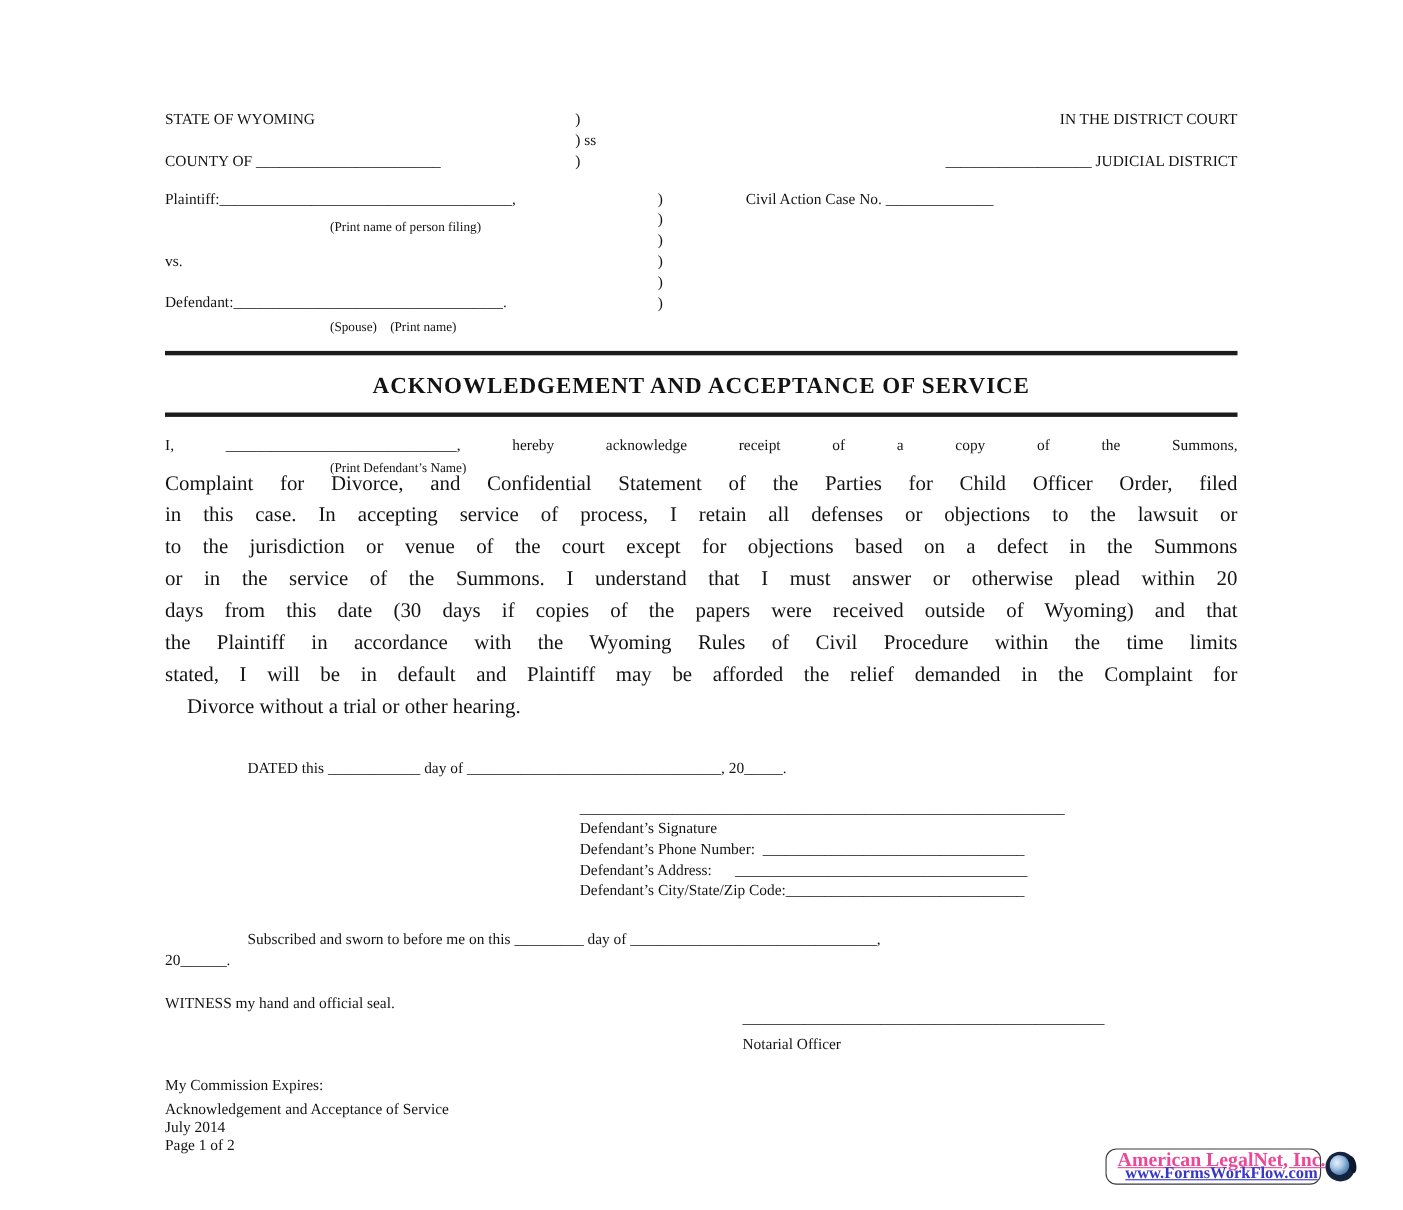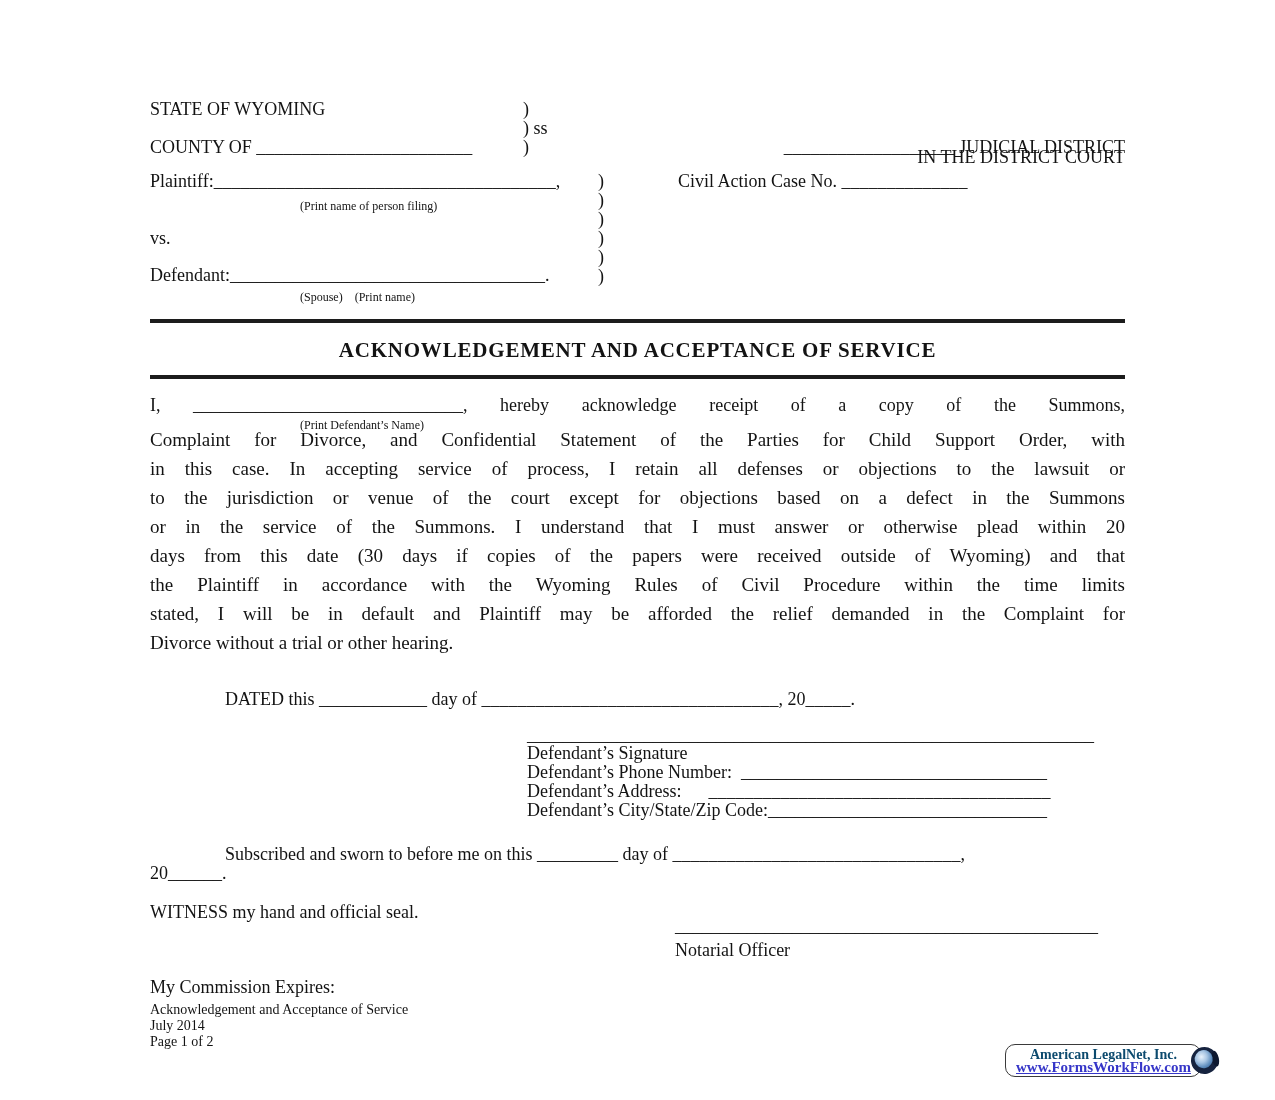--- a/index.html
+++ b/index.html
@@ -4,28 +4,28 @@
 <style>
   html,body{margin:0;padding:0;background:#ffffff;}
   .page{
     position:relative;
     width:1275px;height:1100px;
     background:#ffffff;
     font-family:"Liberation Serif","DejaVu Serif",serif;
     color:#131313;
     overflow:hidden;
   }
-  .abs{position:absolute;font-size:18px;line-height:19px;white-space:pre;}
+  .abs{position:absolute;font-size:14px;line-height:19px;white-space:pre;}
   .sm{font-size:12px;line-height:14px;}
   .right{text-align:right;}
 
   
   .state{left:150px;top:100px;}
   .paren-a{left:523px;top:100px;}
-  .court{right:150px;top:100px;margin-top:48px;}
+  .court{right:150px;top:100px;}
   .ss{left:523px;top:119px;}
   .county{left:150px;top:138px;}
   .paren-b{left:523px;top:138px;}
   .district{right:150px;top:138px;}
 
   .plaintiff{left:150px;top:172px;}
   .case-no{left:678px;top:172px;}
   .plaintiff-sub{left:300px;top:199px;}
   .vs{left:150px;top:229px;}
   .defendant{left:150px;top:266px;}
@@ -52,21 +52,21 @@
     text-align:justify;text-align-last:justify;
     white-space:normal;
   }
   .line1-sub{left:300px;top:418px;}
   .para{position:absolute;left:150px;top:425px;width:975px;}
   .jline{
     width:975px;height:29px;line-height:29px;font-size:19px;
     text-align:justify;text-align-last:justify;
     white-space:nowrap;
   }
-  .jline-last{text-align:left;text-align-last:left;}
+  .jline-last{text-align:left;text-align-last:left;margin-left:20px;}
   .dated{left:225px;top:690px;}
 
   
   .sig-blank{left:527px;top:726px;}
   .sig-label{left:527px;top:744px;}
   .sig-phone{left:527px;top:763px;}
   .sig-address{left:527px;top:782px;}
   .sig-city{left:527px;top:801px;}
 
   
@@ -83,21 +83,21 @@
   .footer-page{left:150px;top:1035px;font-size:14px;line-height:14px;text-align:right;}
 
   
   .aln-box{
     position:absolute;left:1005px;top:1044px;width:196px;height:33px;
     border:1.5px solid #3a3a3a;border-radius:10px;
     display:flex;align-items:center;justify-content:space-between;
     padding:1px 5px 1px 10px;box-sizing:border-box;background:#ffffff;
   }
   .aln-text{display:flex;flex-direction:column;align-items:center;gap:0px;}
-  .aln-company{font-size:14px;line-height:13px;font-weight:bold;color:#0c4a6e;white-space:pre;}
+  .aln-company{font-size:18px;line-height:13px;font-weight:bold;color:#ec4899;white-space:pre;text-decoration:underline;}
   .aln-url{font-size:15px;line-height:13px;font-weight:bold;color:#3636c8;text-decoration:underline;white-space:pre;cursor:pointer;}
   .aln-globe{
     width:27px;height:27px;border-radius:50%;
     background:#16233f;position:relative;flex:0 0 auto;
     transform:rotate(-12deg);
   }
   .aln-globe::after{
     content:"";position:absolute;left:4px;top:3px;width:18px;height:18px;border-radius:50%;
     background:radial-gradient(circle at 40% 35%, #e8f1fb 0%, #a9c6e4 35%, #5d8cbd 65%, #2c5685 100%);
   }
@@ -133,21 +133,21 @@
   <div class="abs pr6">)</div>
 
   <div class="rule rule-top"></div>
   <div class="abs doc-title">ACKNOWLEDGEMENT AND ACCEPTANCE OF SERVICE</div>
   <div class="rule rule-bottom"></div>
 
   <div class="abs line1">I, ______________________________, hereby acknowledge receipt of a copy of the Summons,</div>
   <div class="abs sm line1-sub">(Print Defendant’s Name)</div>
 
   <div class="para">
-    <div class="jline">Complaint for Divorce, and Confidential Statement of the Parties for Child Support Order, with</div>
+    <div class="jline">Complaint for Divorce, and Confidential Statement of the Parties for Child Officer Order, filed</div>
     <div class="jline">in this case.  In accepting service of process, I retain all defenses or objections to the lawsuit or</div>
     <div class="jline">to the jurisdiction or venue of the court except for objections based on a defect in the Summons</div>
     <div class="jline">or in the service of the Summons.  I understand that I must answer or otherwise plead within 20</div>
     <div class="jline">days from this date (30 days if copies of the papers were received outside of Wyoming) and that</div>
     <div class="jline">the Plaintiff in accordance with the Wyoming Rules of Civil Procedure within the time limits</div>
     <div class="jline">stated, I will be in default and Plaintiff may be afforded the relief demanded in the Complaint for</div>
     <div class="jline jline-last">Divorce without a trial or other hearing.</div>
   </div>
 
   <div class="abs dated">DATED this ____________ day of _________________________________, 20_____.</div>

